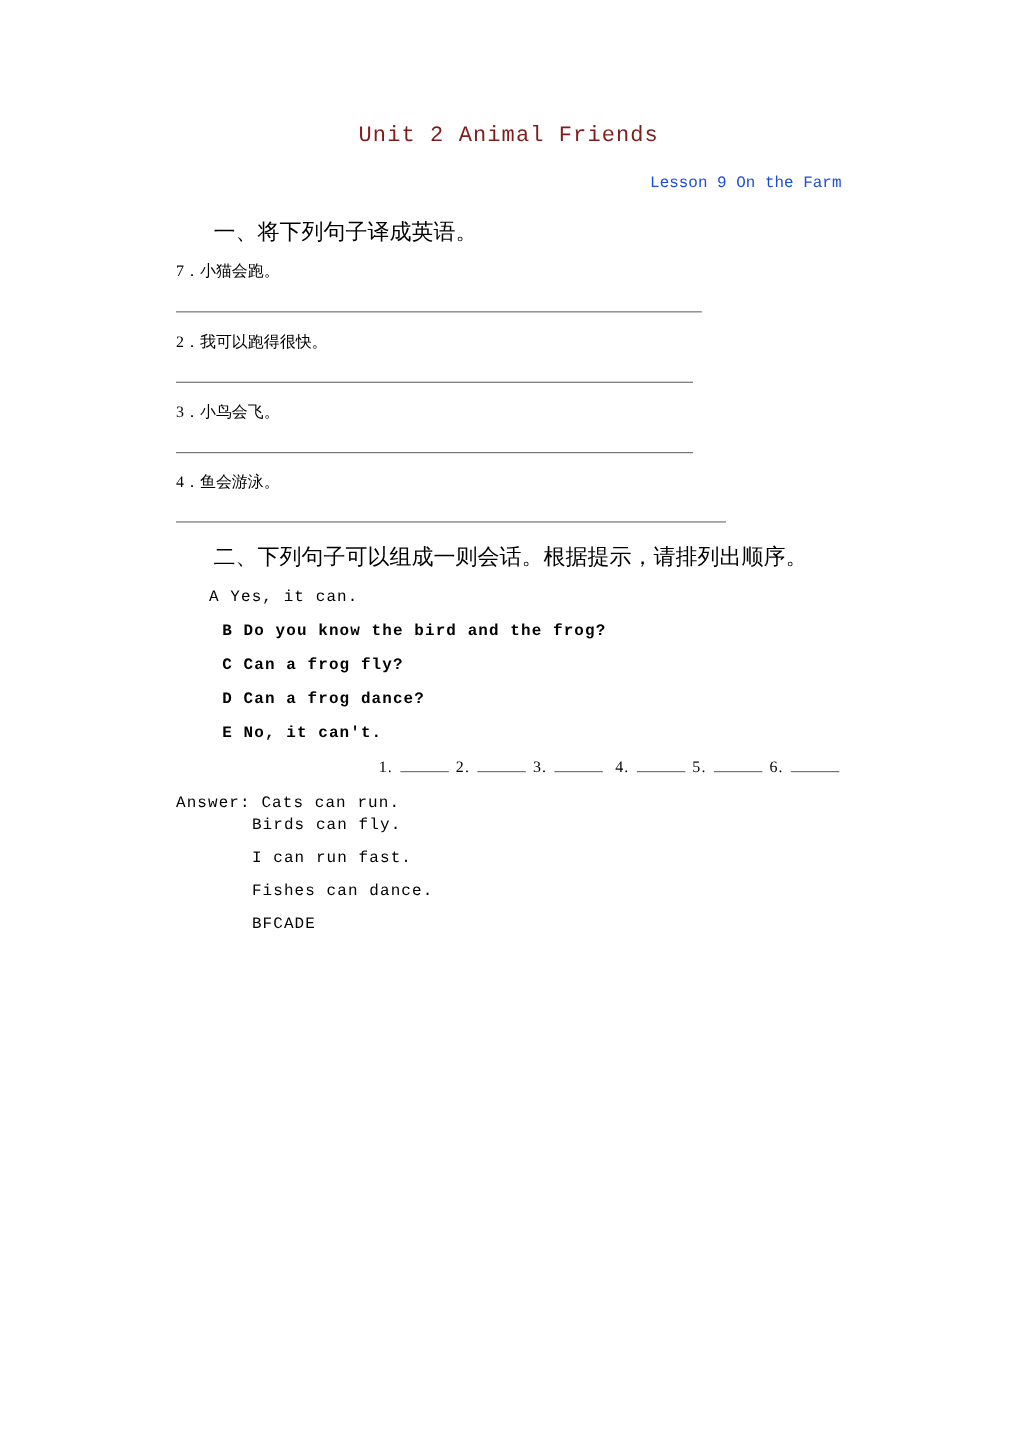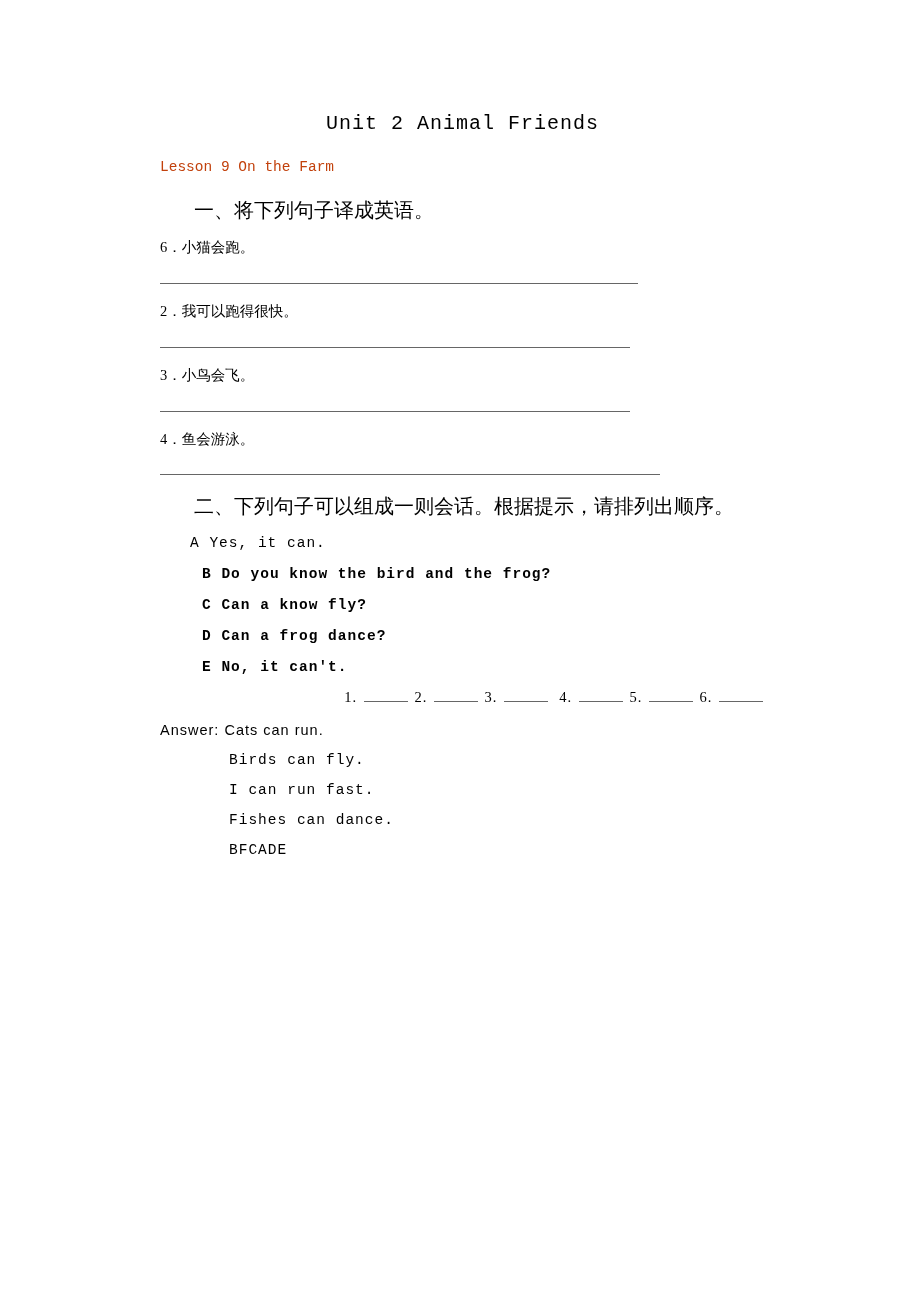--- a/index.html
+++ b/index.html
@@ -11,31 +11,31 @@
   }
   .page {
     width: 920px;
     height: 1302px;
     box-sizing: border-box;
     padding: 112px 155px 0 160px;
     position: relative;
   }
   .title {
     font-family: "Courier New", monospace;
-    color: #000000;
+    color: #7f1d1d;
     font-size: 20px;
     text-align: center;
     letter-spacing: 1px;
     margin-bottom: 24px;
   }
   .subtitle {
     font-family: "Courier New", monospace;
     font-size: 14.5px;
-    text-align: left;
-    color: #c2410c;
+    text-align: right;
+    color: #1d4ed8;
     margin-bottom: 22px;
   }
   .section-h {
     font-weight: normal;
     font-size: 20px;
     margin-bottom: 14px;
     margin-left: 34px;
   }
   .line {
     font-size: 14.5px;
@@ -68,22 +68,22 @@
   .seq-blank {
     display: inline-block;
     border-bottom: 0.6px solid #666666;
     width: 44px;
     height: 12px;
     vertical-align: baseline;
     margin: 0 2px;
   }
   .ans-label {
     font-size: 14.5px;
-    margin-bottom: 14px;
-    font-family: Liberation Sans, sans-serif;
+    margin-bottom: 4px;
+    font-family: Liberation Mono, monospace;
     letter-spacing: 1px;
   }
   .ans-line {
     font-size: 14.5px;
     padding-left: 69px;
     margin-bottom: 14px;
     font-family: "Courier New", monospace;
     letter-spacing: 1px;
   }
   .gap-before-q2 { margin-top: 4px; }
@@ -91,37 +91,37 @@
 </head>
 <body>
 
 <div class="page">
 
   <div class="title">Unit 2 Animal Friends</div>
   <div class="subtitle">Lesson 9 On the Farm</div>
 
   <div class="section-h">一、将下列句子译成英语。</div>
 
-  <div class="line">6．小猫会跑。</div>
+  <div class="line">7．小猫会跑。</div>
   <div class="blank-underline indent-8"></div>
 
   <div class="line gap-before-q2">2．我可以跑得很快。</div>
   <div class="blank-underline"></div>
 
   <div class="line">3．小鸟会飞。</div>
   <div class="blank-underline"></div>
 
   <div class="line">4．鱼会游泳。</div>
   <div class="blank-underline-wide"></div>
 
   <div class="section-h">二、下列句子可以组成一则会话。根据提示，请排列出顺序。</div>
 
   <div class="line indent-30 mono">A Yes, it can.</div>
   <div class="line indent-42 mono">B Do you know the bird and the frog?</div>
-  <div class="line indent-42 mono">C Can a know fly?</div>
+  <div class="line indent-42 mono">C Can a frog fly?</div>
   <div class="line indent-42 mono">D Can a frog dance?</div>
   <div class="line indent-42 mono">E No, it can't.</div>
 
   <div class="seq-line">
     <span>1.</span>
     <span class="seq-blank"></span>
     <span>2.</span>
     <span class="seq-blank"></span>
     <span>3.</span>
     <span class="seq-blank"></span>&nbsp;

